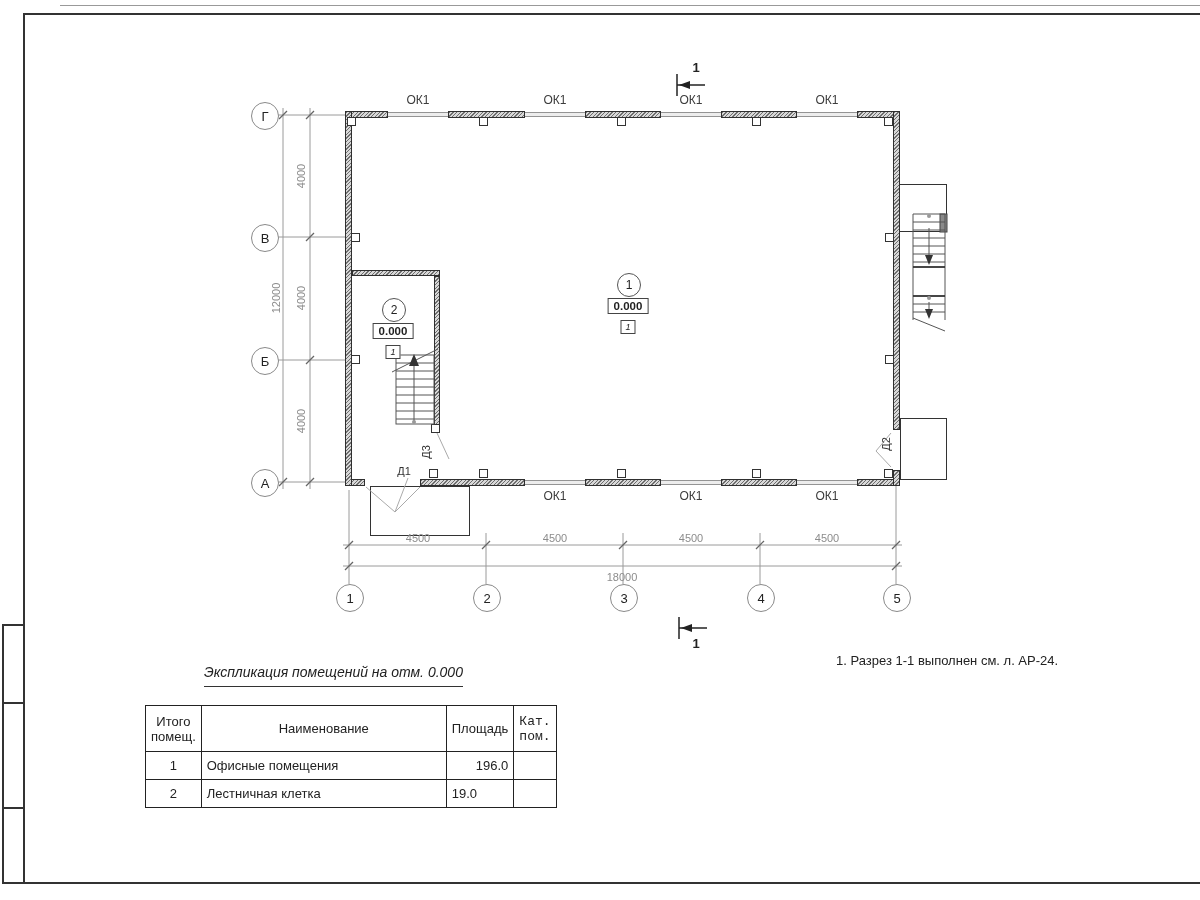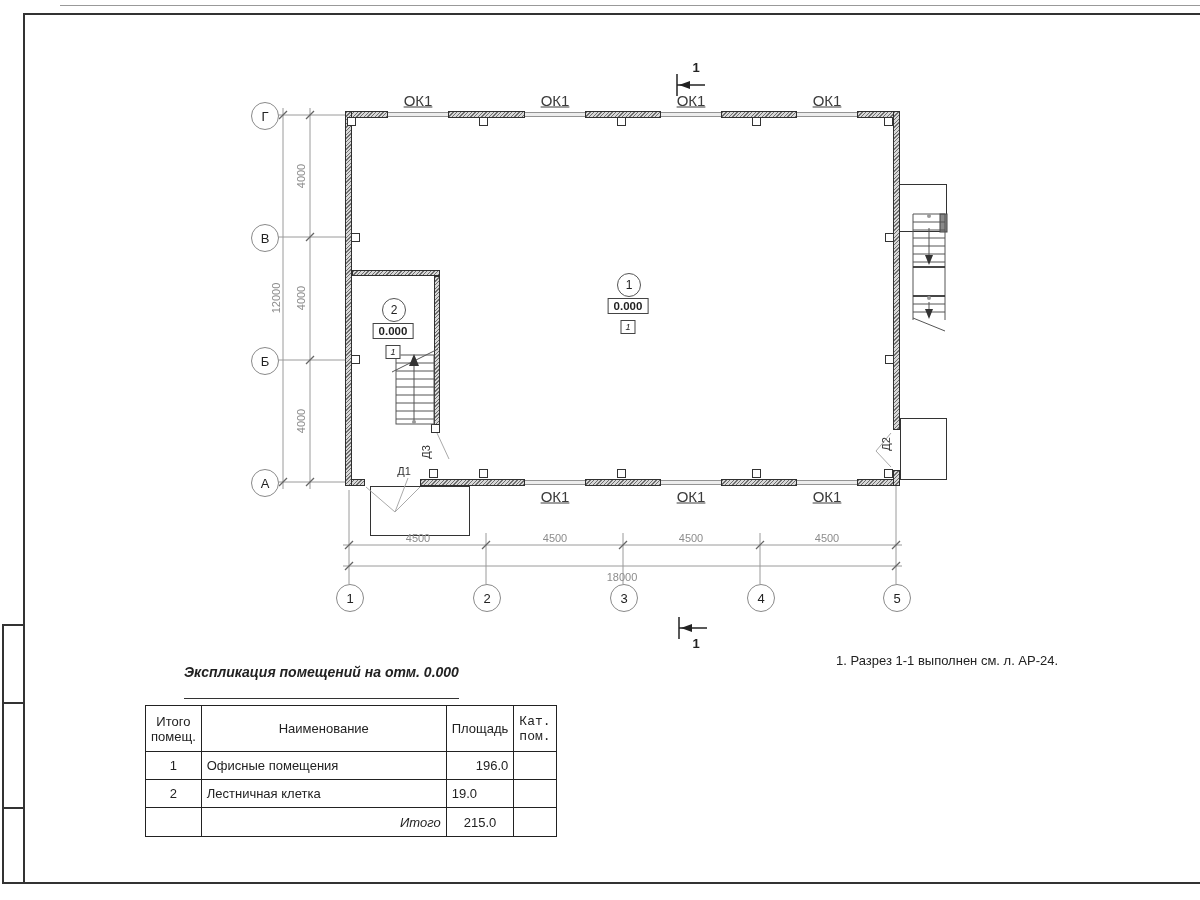--- a/index.html
+++ b/index.html
@@ -14,29 +14,29 @@
   .axis-circle{position:absolute;width:26px;height:26px;border:1px solid #8a8a8a;border-radius:50%;
           background:#fff;display:flex;align-items:center;justify-content:center;font-size:13px;color:#222;}
   .room-circle{position:absolute;width:22px;height:22px;border:1px solid #555;border-radius:50%;
           background:#fff;display:flex;align-items:center;justify-content:center;font-size:12px;color:#222;}
   .elev-box{position:absolute;transform:translateX(-50%);border:1px solid #444;background:#fff;
           font-size:11.5px;font-weight:bold;padding:1px 5px;white-space:nowrap;}
   .floor-box{position:absolute;transform:translateX(-50%);border:1px solid #444;background:#fff;
           font-size:9px;font-style:italic;padding:0 4px;line-height:12px;}
   .dim-text{position:absolute;transform:translate(-50%,-50%);font-size:11px;color:#8c8c8c;white-space:nowrap;}
   .dim-text.rot{transform:translate(-50%,-50%) rotate(-90deg);}
-  .ok-label{position:absolute;transform:translate(-50%,-50%);font-size:15px;color:#3c3c3c;white-space:nowrap;text-decoration:underline;}
+  .ok-label{position:absolute;transform:translate(-50%,-50%);font-size:12px;color:#3c3c3c;white-space:nowrap;}
   .door-label{position:absolute;transform:translate(-50%,-50%);font-size:11px;color:#333;white-space:nowrap;}
   .door-label.rot{transform:translate(-50%,-50%) rotate(-90deg);}
   .sec-label{position:absolute;transform:translate(-50%,-50%);font-size:13px;font-weight:bold;color:#222;}
   .main-title{position:absolute;left:610px;top:44px;transform:translateX(-50%);
           font-size:15.5px;font-weight:bold;font-style:italic;border-bottom:1.2px solid #333;
           padding:0 4px 3px 4px;white-space:nowrap;}
-  .table-title{position:absolute;left:184px;top:664px;font-size:14px;font-weight:bold;font-style:italic;
-          border-bottom:1.2px solid #333;padding-bottom:18px;white-space:nowrap;}
+  .table-title{position:absolute;left:204px;top:664px;font-size:14px;font-weight:normal;font-style:italic;
+          border-bottom:1.2px solid #333;padding-bottom:6px;white-space:nowrap;}
   .note{position:absolute;left:836px;top:653px;font-size:13px;color:#222;white-space:nowrap;}
   .outline-rect{position:absolute;box-sizing:border-box;border:1.5px solid #333;background:#fff;}
   table.spec{position:absolute;left:145px;top:705px;border-collapse:collapse;background:#fff;
           font-size:13px;color:#222;table-layout:fixed;}
   table.spec td{border:1px solid #222;padding:2px 5px;overflow:hidden;}
   .svg-overlay{position:absolute;left:0;top:0;pointer-events:none;}
 </style>
 </head>
 <body>
 
@@ -272,22 +272,16 @@
       <td>Офисные помещения</td>
       <td style="text-align:right;">196.0</td>
       <td></td>
     </tr>
     <tr style="height:28px;">
       <td style="text-align:center;">2</td>
       <td>Лестничная клетка</td>
       <td style="text-align:left;">19.0</td>
       <td></td>
     </tr>
-    <tr style="height:29px;">
-      <td></td>
-      <td style="text-align:right;font-style:italic;">Итого</td>
-      <td style="text-align:center;">215.0</td>
-      <td></td>
-    </tr>
   </tbody>
     </table>
 
 </div>
 
 </body></html>

